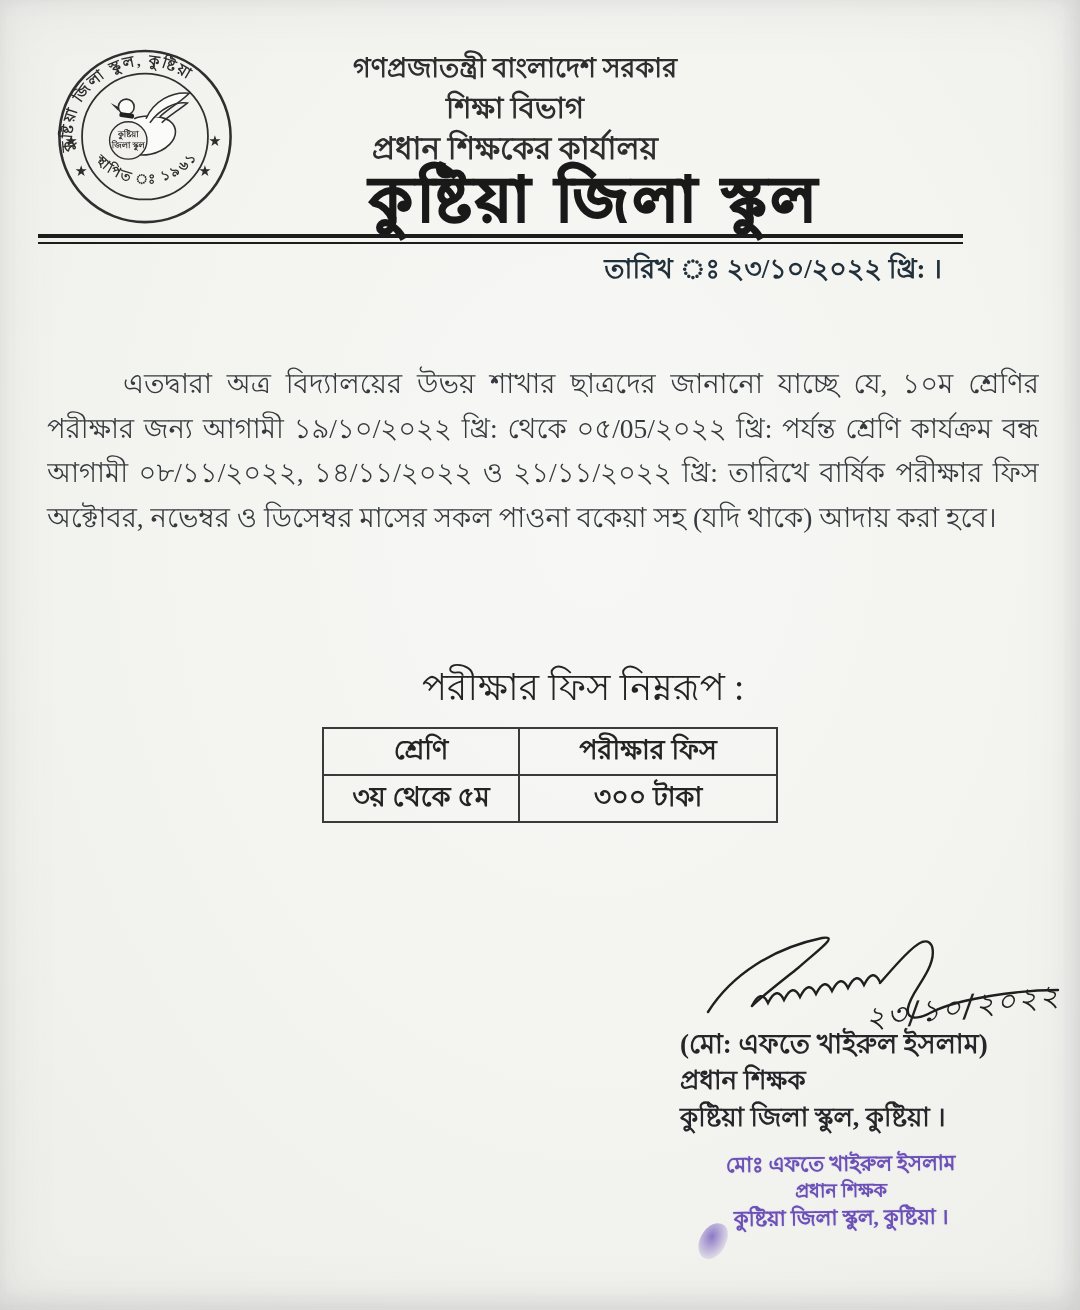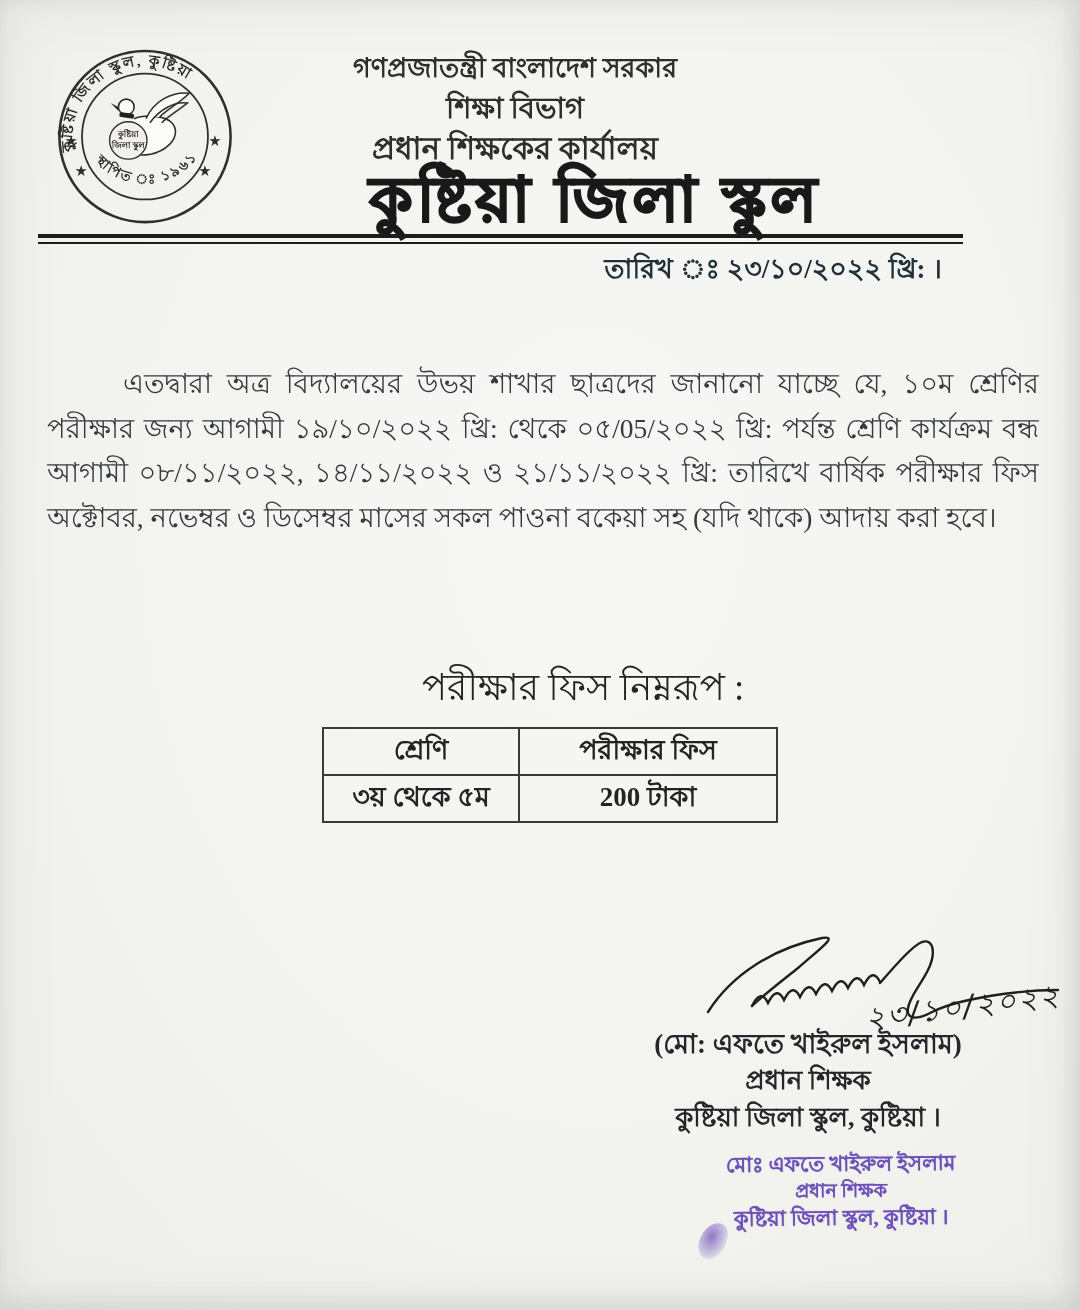--- a/index.html
+++ b/index.html
@@ -50,21 +50,21 @@
   table.fee .c1{width:182px;}
   table.fee .c2{width:244px;margin-top:24px;}
   
   .sig-svg{position:absolute;left:690px;top:928px;width:380px;height:115px;}
   .hand-date{
     position:absolute;left:865px;top:982px;width:210px;
     font-size:30px;font-style:italic;color:#222;
     transform:rotate(-7deg);letter-spacing:2px;
     font-family:"DejaVu Sans",sans-serif;
   }
-  .sig-block{position:absolute;left:638px;top:1028px;width:340px;text-align:center;line-height:1.2;color:#26262a;}
+  .sig-block{position:absolute;left:680px;top:1028px;width:340px;text-align:left;line-height:1.2;color:#26262a;}
   .sig-name{font-size:27px;font-weight:600;}
   .sig-title{font-size:26px;font-weight:600;margin-top:5px;}
   .sig-school{font-size:26px;font-weight:600;margin-top:5px;}
   
   .stamp{
     position:absolute;left:712px;top:1150px;width:258px;text-align:center;
     color:#6b50b8;line-height:1.35;transform:rotate(-.6deg);
     font-weight:700;text-shadow:0 0 1px rgba(107,80,184,.55);
   }
   .stamp .s1{font-size:21px;}
@@ -134,21 +134,21 @@
   <div class="fee-heading">পরীক্ষার ফিস নিম্নরূপ :</div>
 
   <table class="fee">
     <tbody>
       <tr>
         <th class="c1">শ্রেণি</th>
         <th class="c2">পরীক্ষার ফিস</th>
       </tr>
       <tr>
         <td class="c1">৩য় থেকে ৫ম</td>
-        <td class="c2">200 টাকা</td>
+        <td class="c2">৩০০ টাকা</td>
       </tr>
     </tbody>
   </table>
 
   <svg class="sig-svg" viewBox="0 0 380 115">
     <g fill="none" stroke="#1f1f1f" stroke-width="2.4" stroke-linecap="round">
       <path d="M18,84 C42,46 84,20 132,10 C150,7 128,22 108,40 C88,56 70,70 62,78"></path>
       <path d="M62,78 q 9,-18 16,-3 q 9,-18 16,-3 q 9,-18 16,-3 q 9,-18 16,-3 q 9,-18 16,-3 q 9,-18 16,-3 q 9,-18 16,-3 q 9,-18 16,-3"></path>
       <path d="M190,55 C205,38 222,18 232,14 C244,10 246,26 238,42 C230,58 220,68 218,80 C216,92 228,92 242,84 C270,70 330,62 368,62"></path>
     </g>

